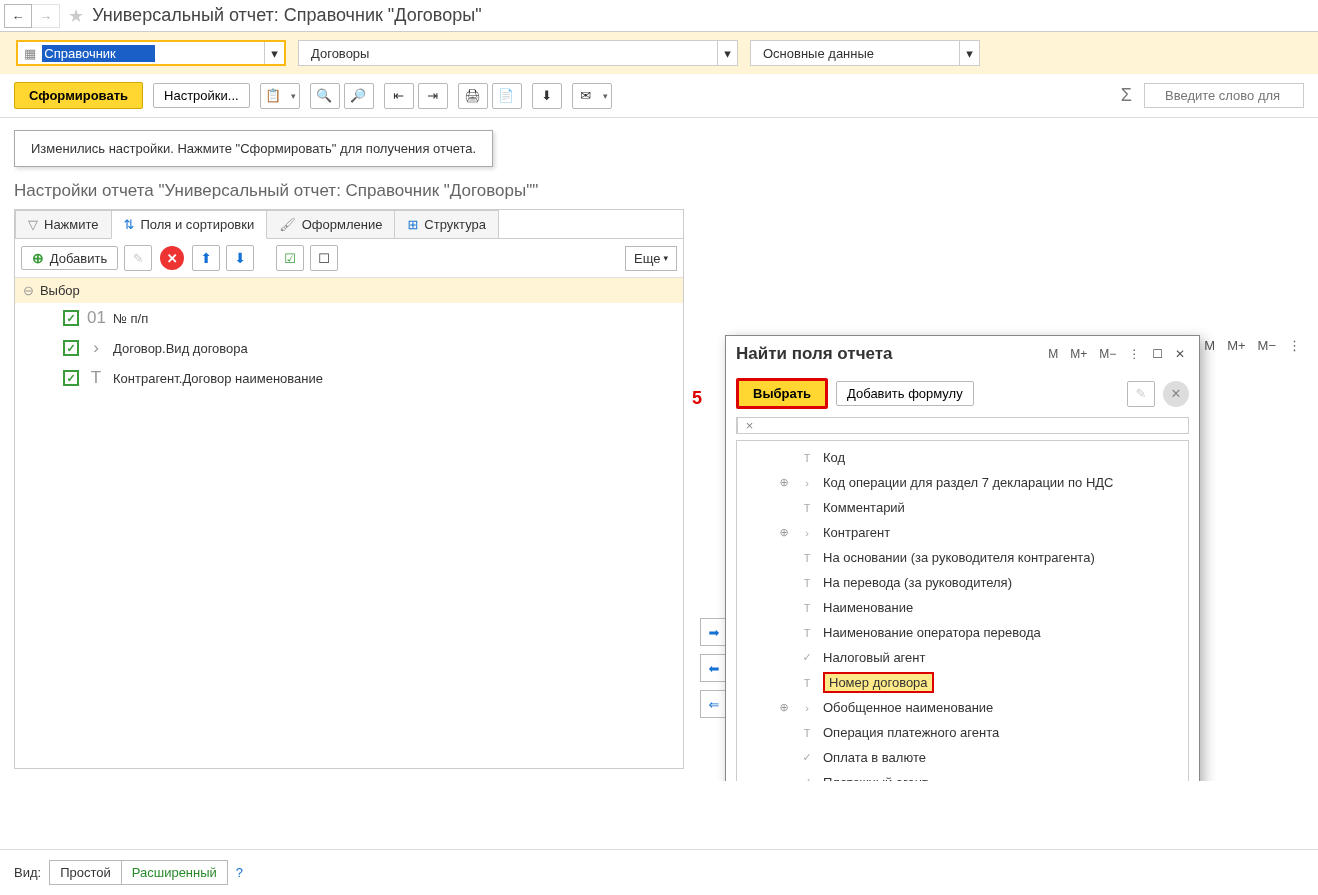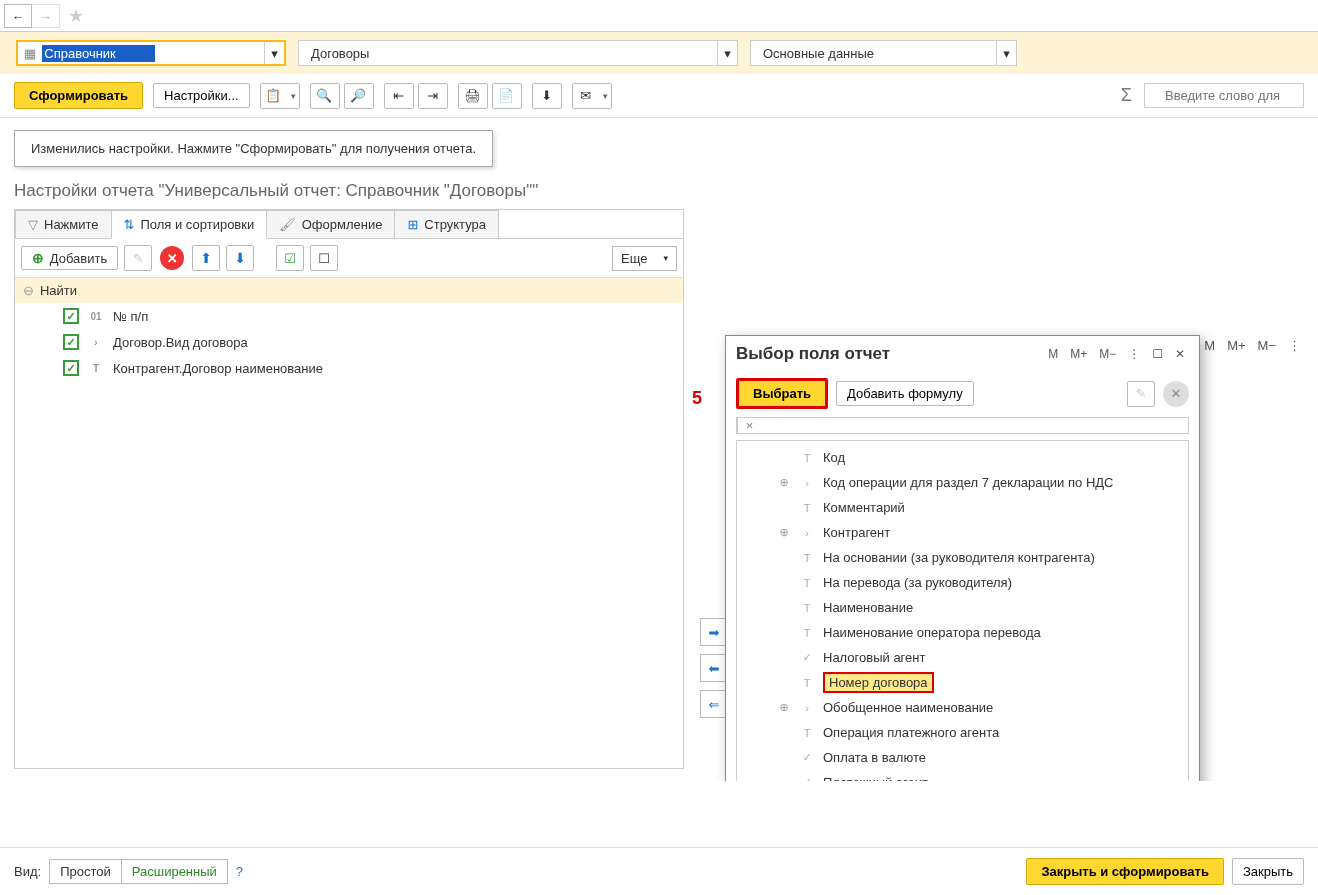--- a/index.html
+++ b/index.html
@@ -33,26 +33,26 @@
 .tabs{display:flex;border-bottom:1px solid #ccc;}
 .tab{display:flex;align-items:center;gap:6px;padding:6px 12px;border:1px solid #ccc;border-bottom:none;margin-right:-1px;background:#f5f5f5;cursor:pointer;}
 .tab.active{background:#fff;border-bottom:1px solid #fff;margin-bottom:-1px;}
 .tab-icon{color:#888;}
 .panel-tools{display:flex;align-items:center;gap:6px;padding:6px;border-bottom:1px solid #e0e0e0;}
 .tool-btn{width:28px;height:26px;border:1px solid #b8b8b8;background:#fff;display:flex;align-items:center;justify-content:center;cursor:pointer;border-radius:2px;}
 .tool-add{display:flex;align-items:center;gap:6px;border:1px solid #b8b8b8;background:#fff;padding:3px 10px;cursor:pointer;border-radius:2px;}
 .green-plus{color:#3a9b3a;font-weight:bold;font-size:14px;}
 .red-x{width:24px;height:24px;background:#e33;color:#fff;border-radius:50%;display:flex;align-items:center;justify-content:center;font-weight:bold;}
 .arrow-btn{color:#1572d4;font-size:14px;}
-.more-btn{margin-left:auto;border:1px solid #b8b8b8;background:#fff;padding:4px 8px;cursor:pointer;display:flex;align-items:center;gap:16px;}
+.more-btn{margin-left:auto;border:1px solid #b8b8b8;background:#fff;padding:4px 8px;cursor:pointer;display:flex;align-items:center;gap:3px;}
 .fields-list{height:490px;overflow:auto;}
 .field-header{background:#fff4d6;padding:5px 8px;display:flex;align-items:center;gap:6px;}
 .field-row{display:flex;align-items:center;gap:8px;padding:5px 8px 5px 48px;}
 .chk{width:16px;height:16px;border:2px solid #3a9b3a;display:flex;align-items:center;justify-content:center;color:#3a9b3a;font-weight:bold;font-size:11px;}
-.type-icon{color:#999;width:18px;text-align:center;font-size:10px;font-weight:bold;}
+.type-icon{color:#999;width:18px;text-align:center;font-size:17px;}
 .move-buttons{position:absolute;left:700px;top:500px;display:flex;flex-direction:column;gap:8px;}
 .move-btn{width:28px;height:28px;border:1px solid #b8b8b8;background:#fff;display:flex;align-items:center;justify-content:center;cursor:pointer;}
 .dialog{position:absolute;left:725px;top:217px;width:475px;border:1px solid #888;background:#fff;box-shadow:4px 4px 12px rgba(0,0,0,.3);}
 .dlg-title{display:flex;align-items:center;padding:8px 10px;}
 .dlg-title-text{font-size:17px;font-weight:bold;flex:1;}
 .dlg-ctrl{display:flex;gap:4px;align-items:center;}
 .dlg-ctrl span{cursor:pointer;padding:2px 4px;color:#555;font-size:12px;}
 .dlg-tools{display:flex;align-items:center;gap:8px;padding:6px 10px;}
 .dlg-tools .btn-yellow{border:3px solid #d00;}
 .gray-circle{width:26px;height:26px;background:#ddd;border-radius:50%;display:flex;align-items:center;justify-content:center;color:#888;}
@@ -76,34 +76,35 @@
 .help{color:#1572d4;margin-left:8px;cursor:pointer;}
 .footer-right{margin-left:auto;display:flex;gap:8px;}
 </style>
 </head>
 <body>
 
 <div class="titlebar">
   <div class="nav-btn">←</div>
   <div class="nav-btn" style="opacity:.4">→</div>
   <span class="star">★</span>
+  <span class="title">Универсальный отчет: Справочник "Договоры"</span>
 </div>
 
 <div class="selectors">
   <div class="combo yellow" style="width:270px">
     <span class="combo-icon">▦</span>
     <span class="combo-text sel">Справочник</span>
     <span style="flex:1"></span>
     <span class="combo-btn">▾</span>
   </div>
   <div class="combo" style="width:440px">
     <span class="combo-text">Договоры</span>
     <span class="combo-btn">▾</span>
   </div>
-  <div class="combo" style="width:267px">
+  <div class="combo" style="width:230px">
     <span class="combo-text">Основные данные</span>
     <span class="combo-btn">▾</span>
   </div>
 </div>
 
 <div class="toolbar">
   <button class="btn-yellow">Сформировать</button>
   <button class="btn">Настройки...</button>
   <div class="btn-group">
     <div class="icon-btn split">📋</div>
@@ -174,21 +175,21 @@
       <div class="tool-btn" style="color:#3a9b3a">☑</div>
       <div class="tool-btn">☐</div>
       <div class="more-btn">
           <span>Еще</span>
           <span style="font-size:9px">▾</span>
         </div>
     </div>
     <div class="fields-list">
       <div class="field-header">
         <span style="color:#999">⊖</span>
-        <span>Найти</span>
+        <span>Выбор</span>
       </div>
       <div id="field-rows">
           <div class="field-row">
             <span class="chk">✓</span>
             <span class="type-icon">01</span>
             <span>№ п/п</span>
           </div>
           <div class="field-row">
             <span class="chk">✓</span>
             <span class="type-icon">›</span>
@@ -207,21 +208,21 @@
     <div class="move-btn" style="color:#1572d4">➡</div>
     <div class="move-btn" style="color:#1572d4">⬅</div>
     <div class="move-btn" style="color:#1572d4">⇐</div>
   </div>
 
   <div class="annot annot5">5</div>
   <div class="annot annot4">4</div>
 
   <div class="dialog">
     <div class="dlg-title">
-      <span class="dlg-title-text">Выбор поля отчет</span>
+      <span class="dlg-title-text">Найти поля отчета</span>
       <div class="dlg-ctrl">
         <span>M</span>
         <span>M+</span>
         <span>M−</span>
         <span>⋮</span>
         <span>☐</span>
         <span>✕</span>
       </div>
     </div>
     <div class="dlg-tools">
@@ -314,17 +315,13 @@
         </div>
     </div>
   </div>
 </div>
 
 <div class="footer">
   <span class="view-label">Вид:</span>
   <span class="view-btn">Простой</span>
   <span class="view-btn ext">Расширенный</span>
   <span class="help">?</span>
-  <div class="footer-right">
-    <button class="btn-yellow">Закрыть и сформировать</button>
-    <button class="btn">Закрыть</button>
-  </div>
 </div>
 
 </body></html>

